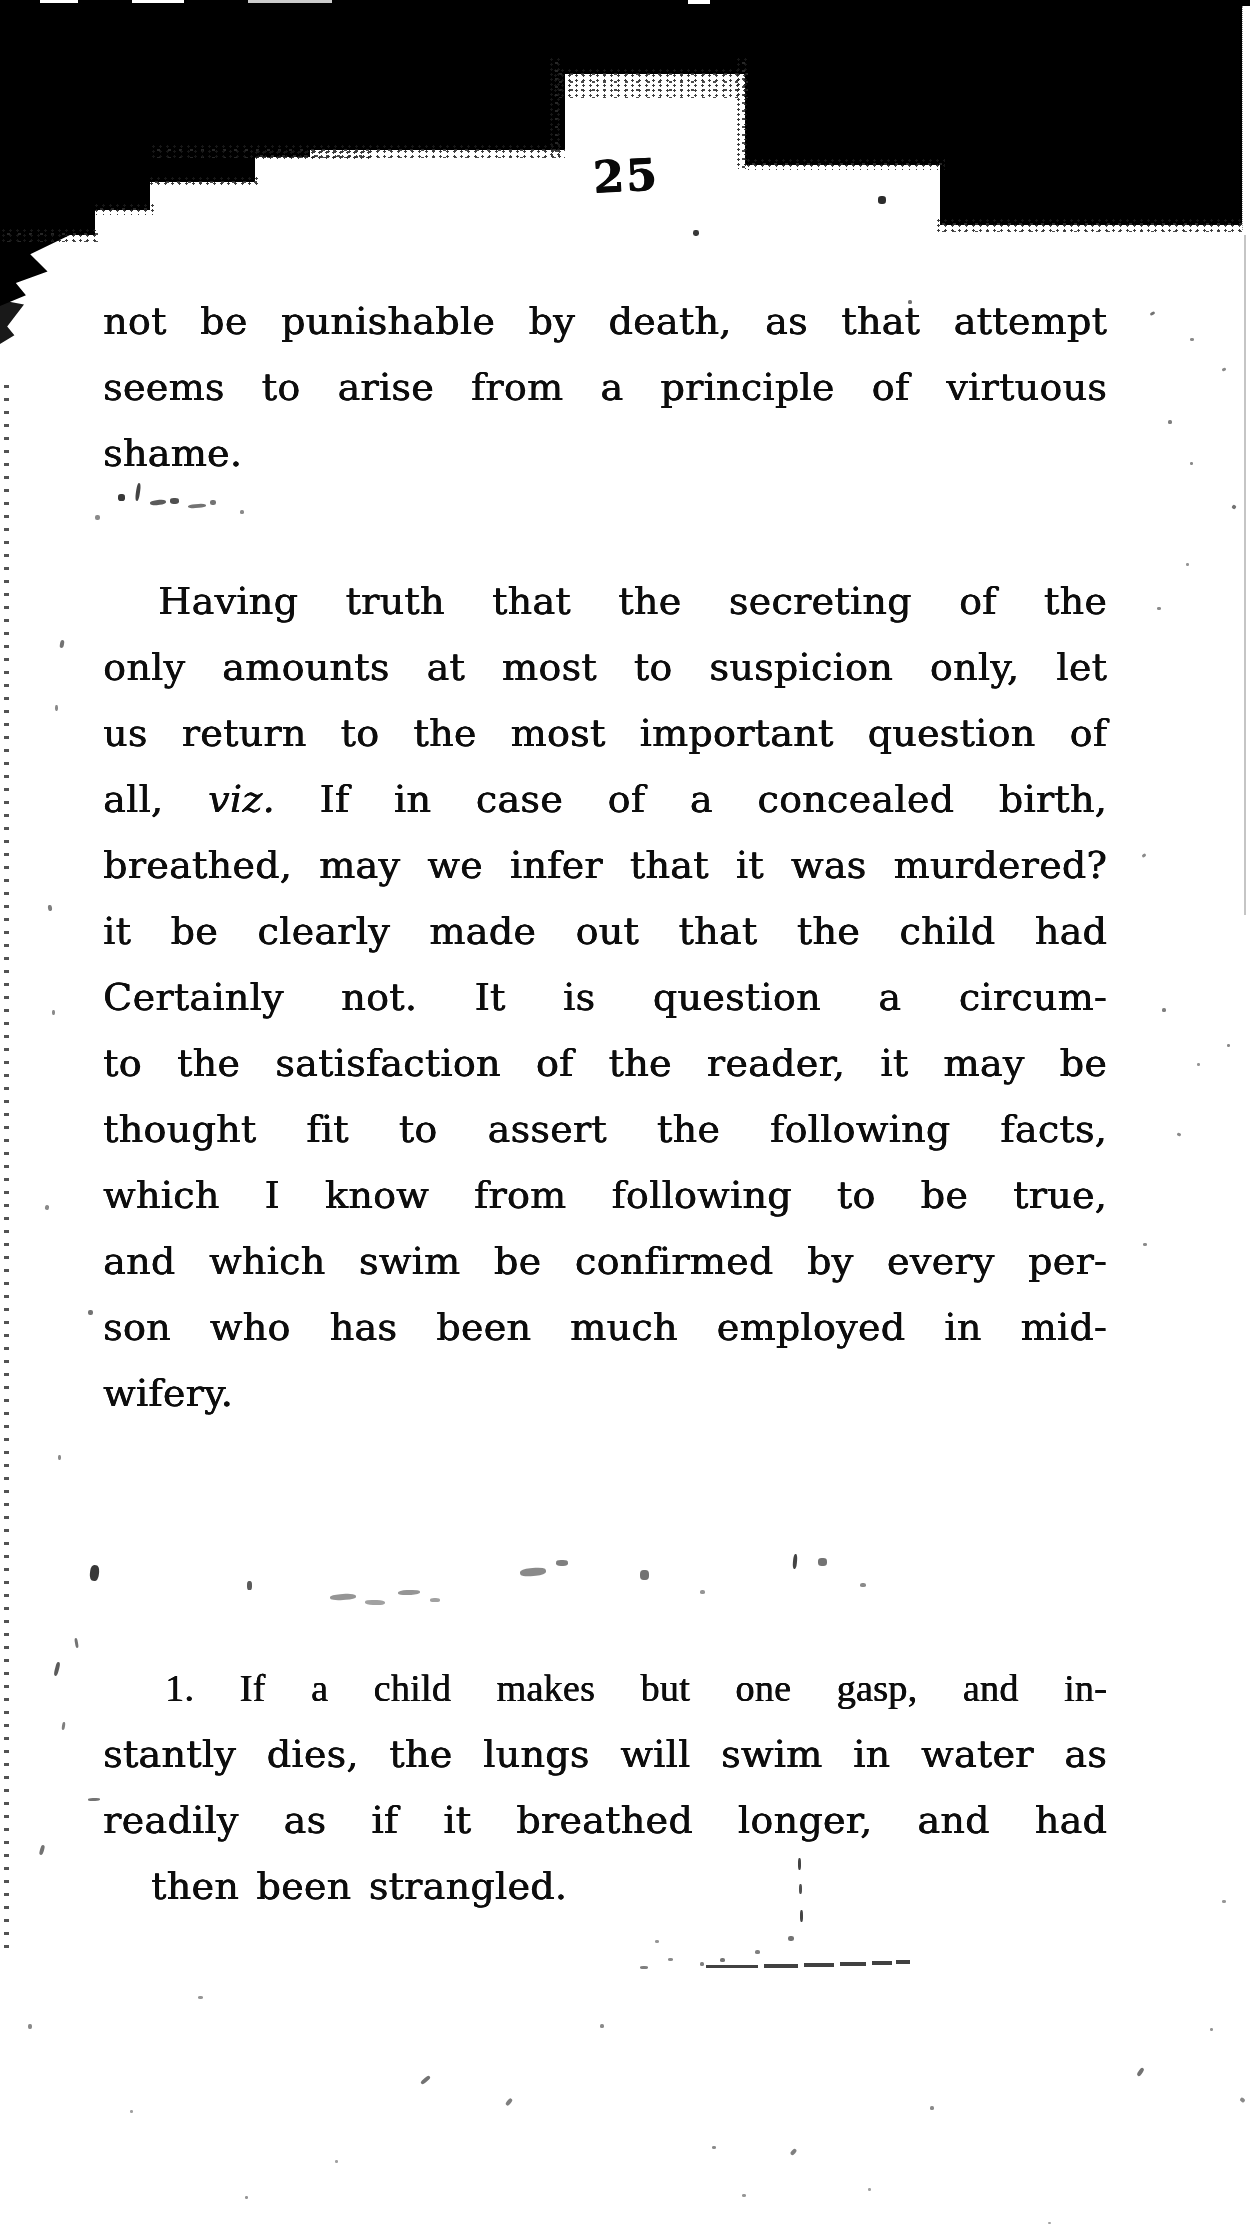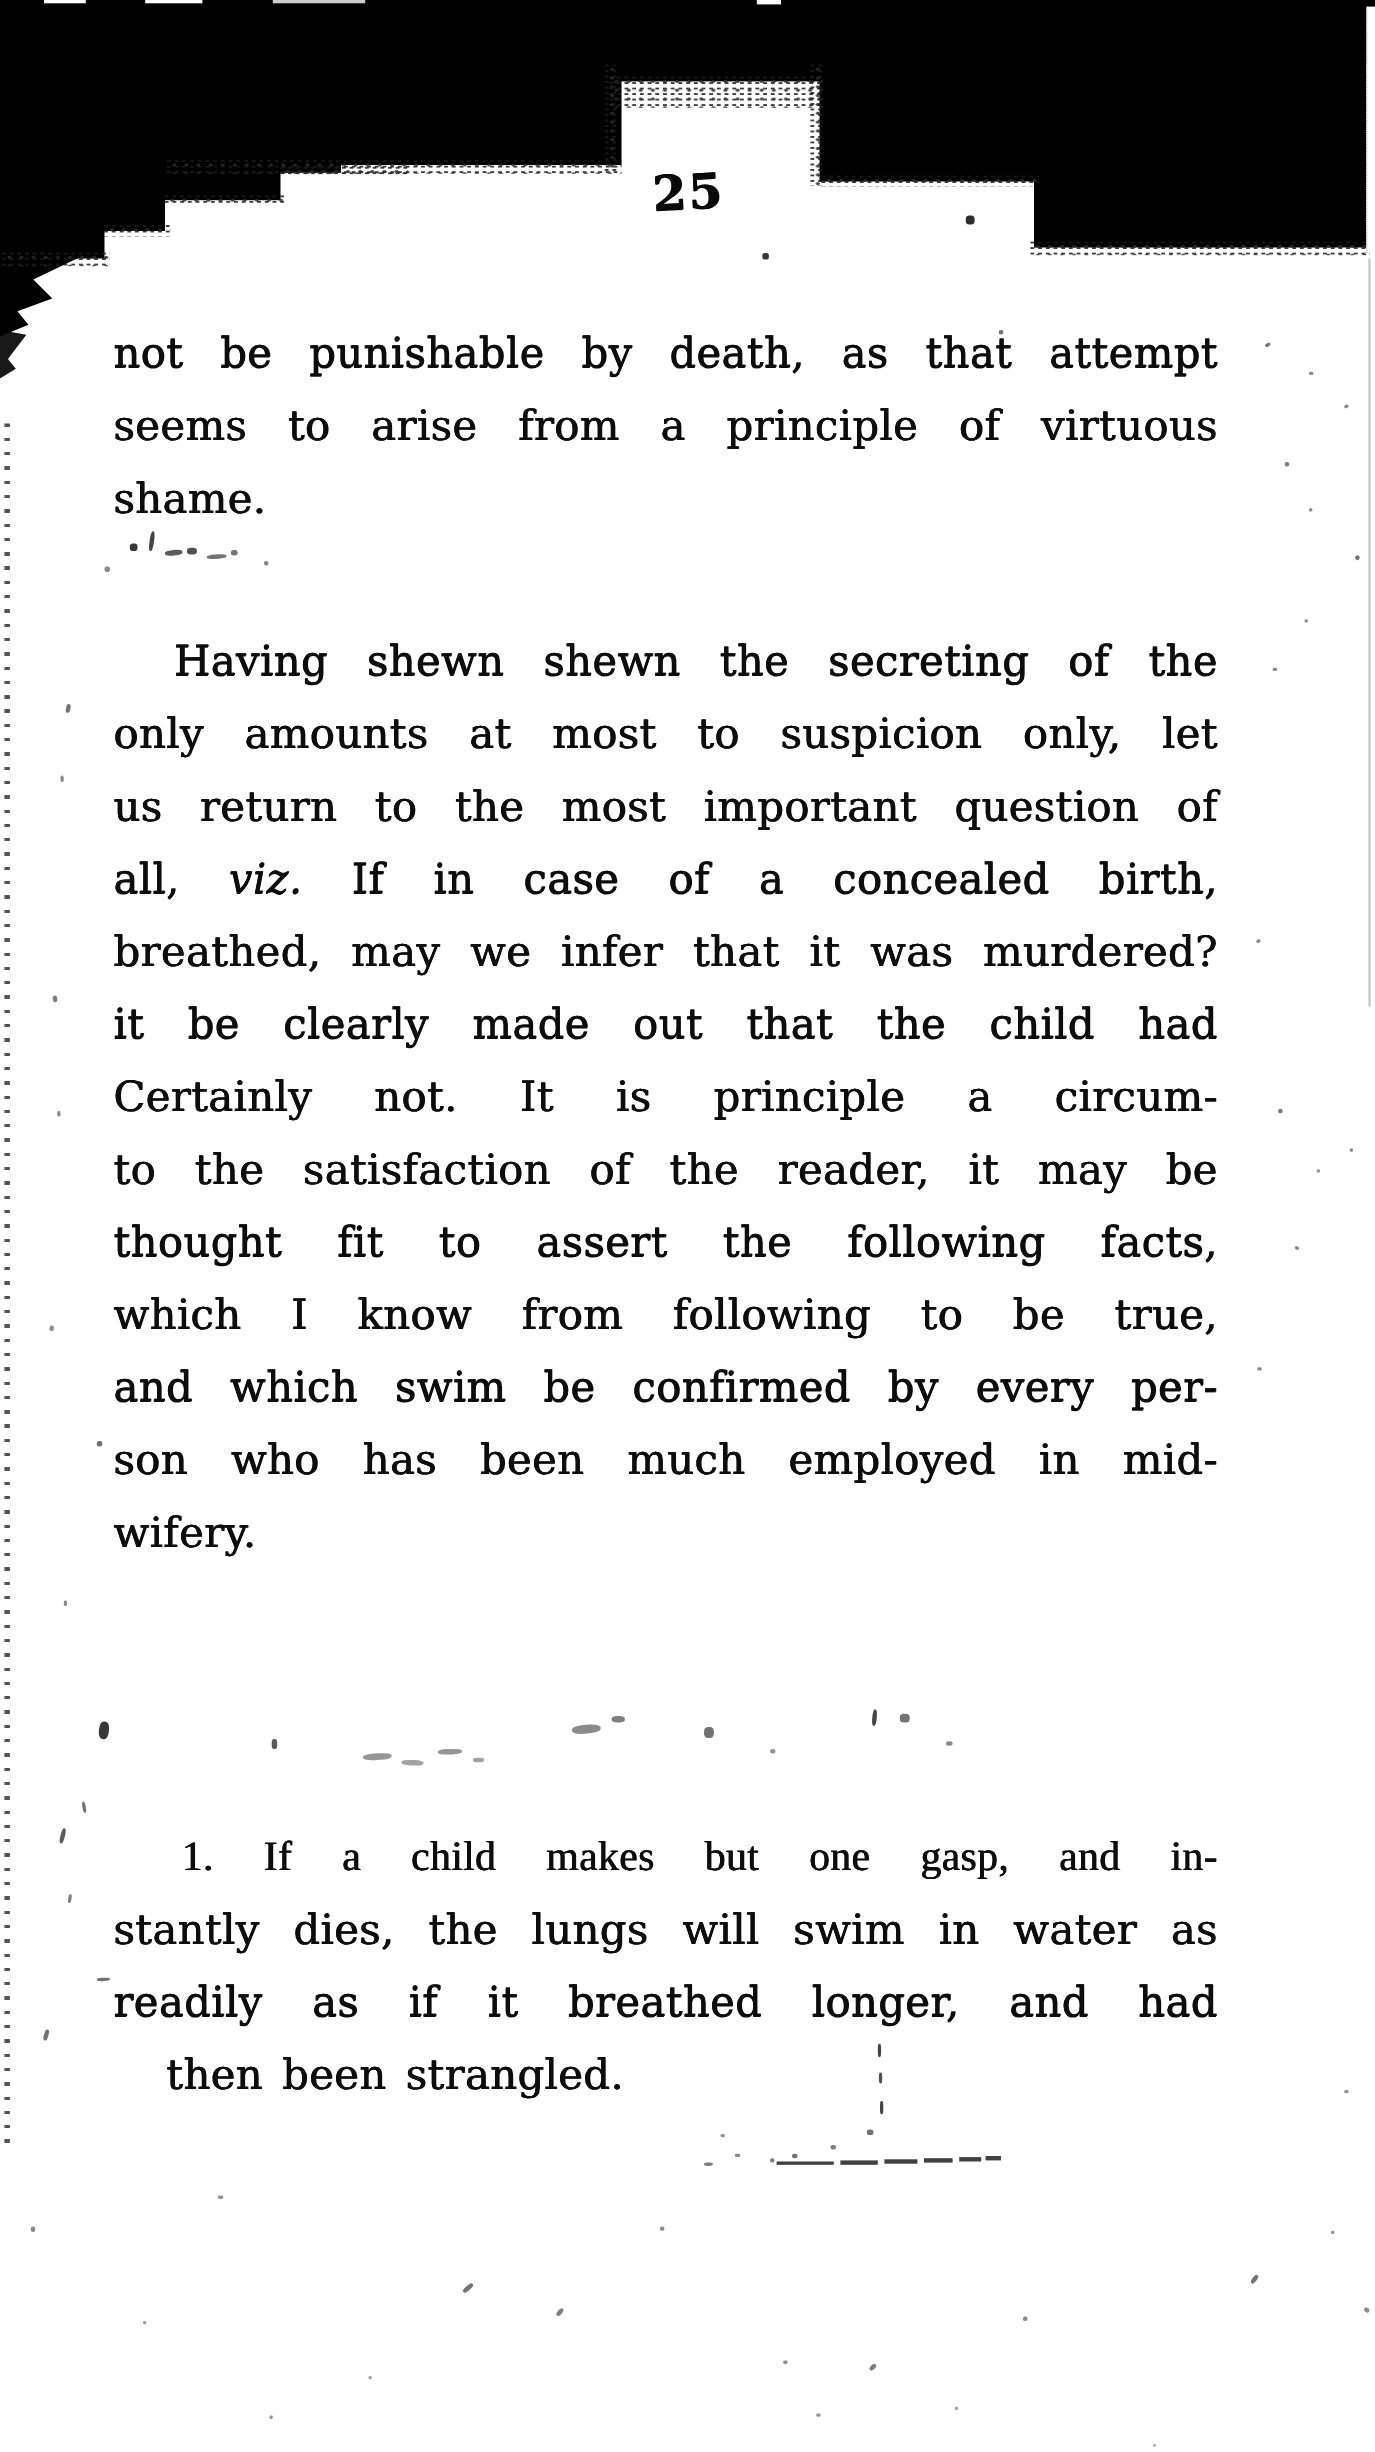--- a/index.html
+++ b/index.html
@@ -77,27 +77,27 @@
 
   <div id="page-number">25</div>
 
   <div id="text-column">
       <div class="para" style="top: 288px;">
         <div class="line">not be punishable by death, as that attempt</div>
         <div class="line">seems to arise from a principle of virtuous</div>
         <div class="line last">shame.</div>
       </div>
       <div class="para" style="top: 568px;">
-        <div class="line" style="text-indent: 55px;">Having shewn shewn the secreting of the</div>
+        <div class="line" style="text-indent: 55px;">Having truth that the secreting of the</div>
         <div class="line">only amounts at most to suspicion only, let</div>
         <div class="line">us return to the most important question of</div>
         <div class="line">all, <i>viz.</i> If in case of a concealed birth,</div>
         <div class="line">breathed, may we infer that it was murdered?</div>
         <div class="line">it be clearly made out that the child had</div>
-        <div class="line">Certainly not.  It is principle a circum-</div>
+        <div class="line">Certainly not.  It is question a circum-</div>
         <div class="line">to the satisfaction of the reader, it may be</div>
         <div class="line">thought fit to assert the following facts,</div>
         <div class="line">which I know from following to be true,</div>
         <div class="line">and which swim be confirmed by every per-</div>
         <div class="line">son who has been much employed in mid-</div>
         <div class="line last">wifery.</div>
       </div>
       <div class="para" style="top: 1655px;">
         <div class="line" style="text-indent: 62px; font-family: Liberation Serif, serif;">1.  If a child makes but one gasp, and in-</div>
         <div class="line">stantly dies, the lungs will swim in water as</div>

